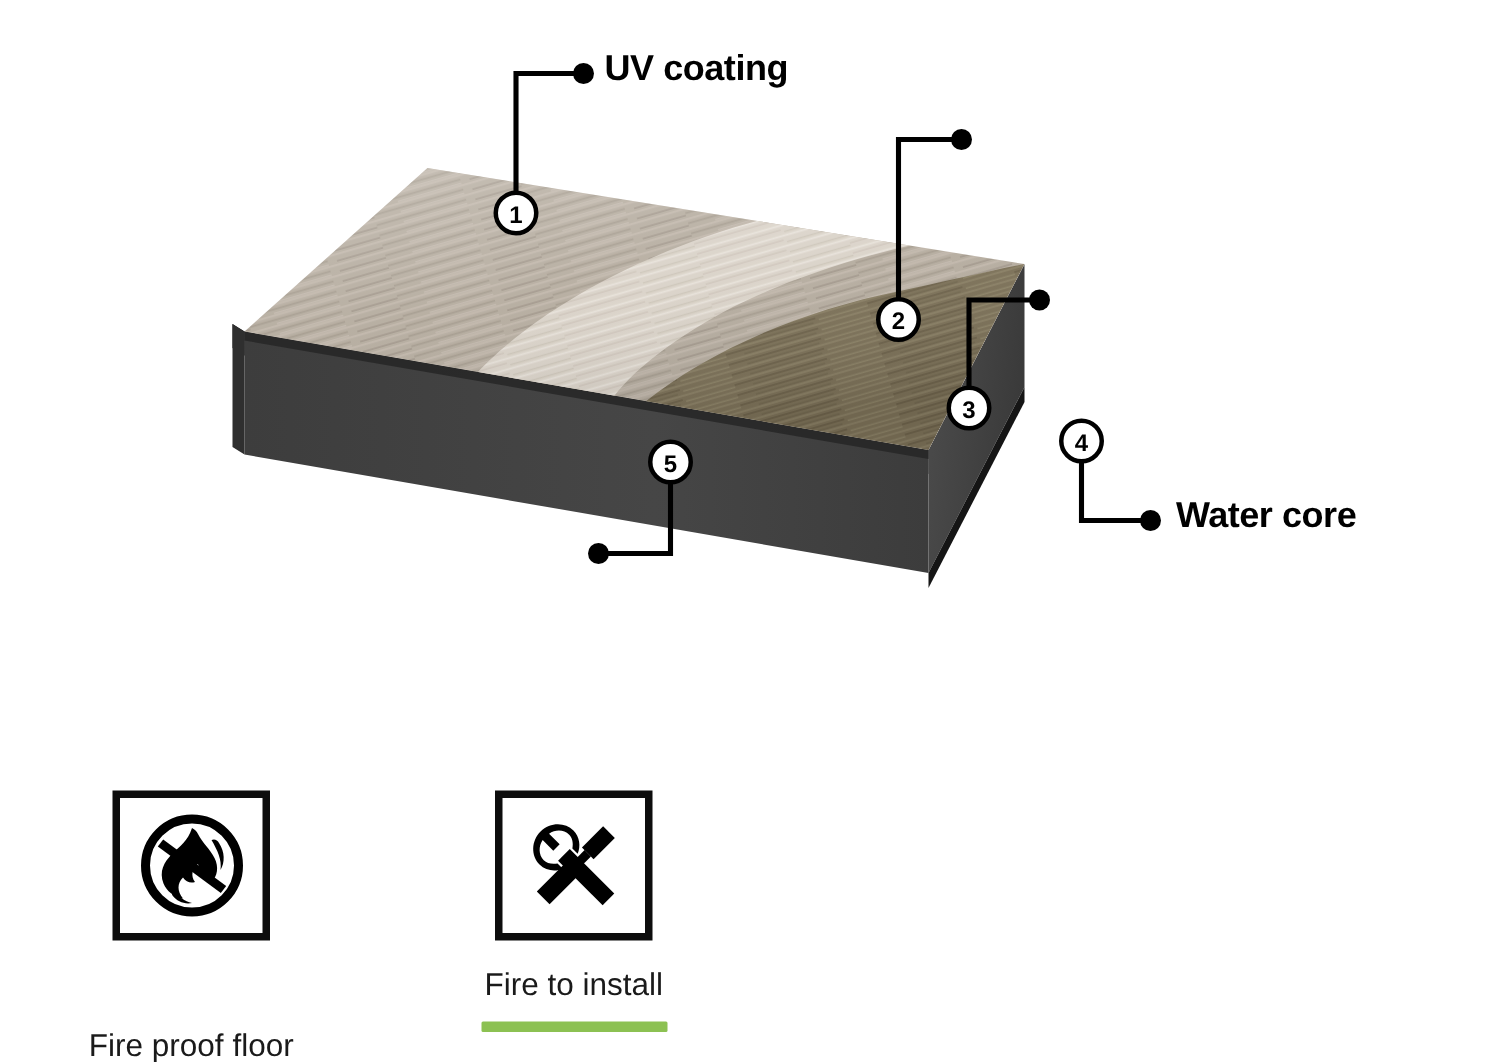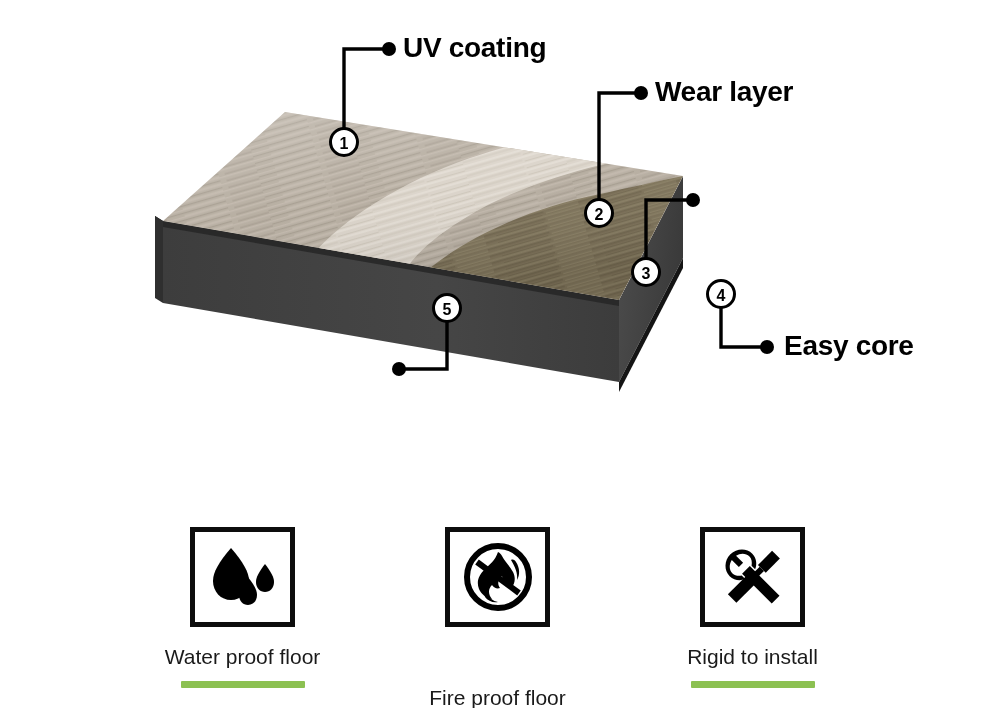--- a/index.html
+++ b/index.html
@@ -31,21 +31,21 @@
     top: 0;
     width: 1000px;
     height: 470px;
     display: block;
   }
 
   .callout-label {
     position: absolute;
     font-family: "Liberation Sans", sans-serif;
     font-weight: bold;
-    font-size: 28px;
+    font-size: 24px;
     line-height: 1;
     letter-spacing: -0.3px;
     white-space: nowrap;
     color: #000000;
   }
 
   
   #feature-strip {
     position: absolute;
     left: 0;
@@ -220,40 +220,28 @@
       </g>
       <g>
         <circle cx="447" cy="308" r="13.5" fill="#ffffff" stroke="#000000" stroke-width="3"></circle>
         <text x="447" y="314.5" text-anchor="middle" font-family="Liberation Sans, sans-serif" font-size="16" font-weight="bold" fill="#000000">5</text>
       </g>
     </g>
   </svg>
 
   <div class="callout-label" style="left:403px; top:34px;">UV coating</div>
 
-  <div class="callout-label" style="left:655px; top:78px;">Wear layer</div>
-
-
-  <div class="callout-label" style="left:784px; top:332px;">Easy core</div>
+
+
+  <div class="callout-label" style="left:784px; top:332px;">Water core</div>
 
 </div>
 
 <div id="feature-strip">
 
-  <div class="feature-card c1">
-    <div class="feature-icon-box">
-      <svg width="72" height="66" viewBox="0 0 72 66">
-        <path d="M24 4 C12 18 6 28 6 37 C6 48 14 56 24 56 C34 56 42 48 42 37 C42 28 36 18 24 4 Z" fill="#000000"></path>
-        <path d="M41 33 C35 41 32 46 32 51 C32 57 36 61 41 61 C46 61 50 57 50 51 C50 46 47 41 41 33 Z" fill="#000000"></path>
-        <path d="M58 20 C52 28 49 33 49 38 C49 44 53 48 58 48 C63 48 67 44 67 38 C67 33 64 28 58 20 Z" fill="#000000"></path>
-      </svg>
-    </div>
-    <div class="feature-caption">Water proof floor</div>
-    <div class="feature-rule" style="background: rgb(140, 193, 82);"></div>
-  </div>
 
   <div class="feature-card c2">
     <div class="feature-icon-box">
       <svg width="74" height="74" viewBox="0 0 74 74">
 
         <path d="M37 12
                  C34 21 29 24 24 29
                  C18 35 15 41 18 49
                  C20 54 25 58 31 59
                  C27 54 27 49 31 45
@@ -296,16 +284,16 @@
                    C24 14 28 10 33 9
                    L33 19 L39 19 L39 9
                    C44 10 48 14 48 19
                    C48 22 46 25 43 27
                    L43 32
                    C48 30 52 25 52 19
                    C52 11 45 4 36 4 Z" fill="#000000"></path>
         </g>
       </svg>
     </div>
-    <div class="feature-caption">Rigid to install</div>
+    <div class="feature-caption">Fire to install</div>
     <div class="feature-rule" style="background: rgb(140, 193, 82);"></div>
   </div>
 </div>
 
 </body></html>

